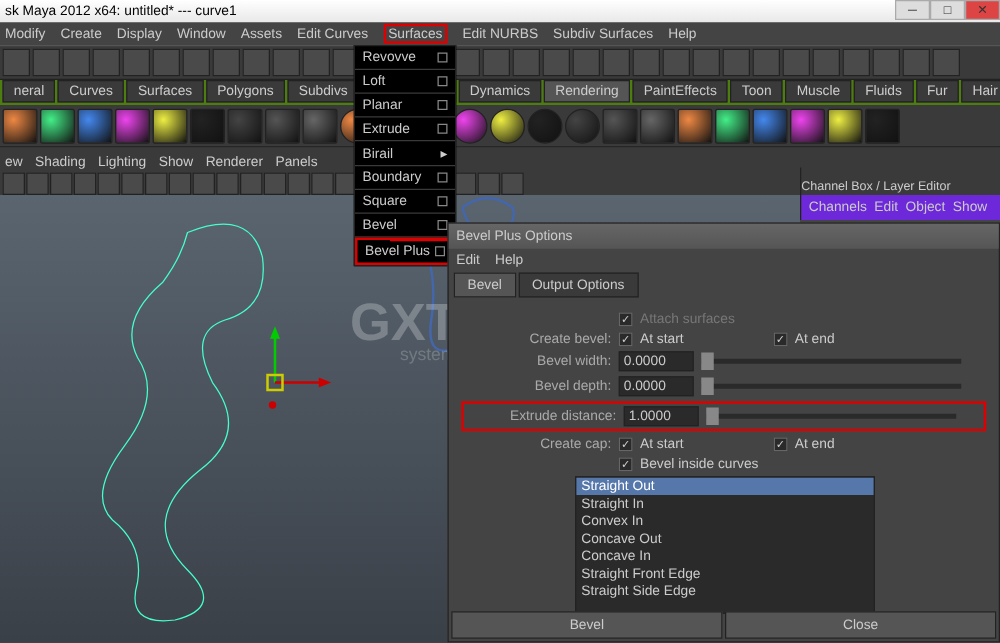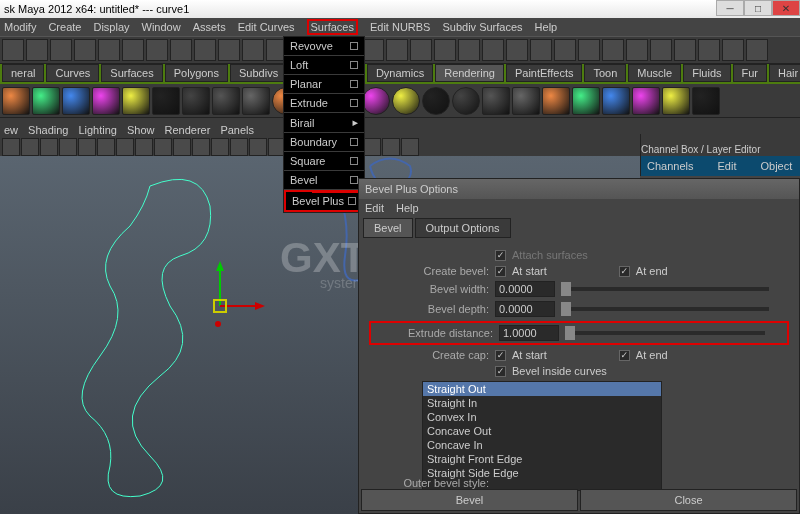--- a/index.html
+++ b/index.html
@@ -20,39 +20,39 @@
 .shelf{background:#3a3a3a;height:34px;border-bottom:1px solid #222;display:flex;align-items:center;padding:2px;gap:2px}
 .shelficon{width:28px;height:28px;background:#333;border:1px solid #222;border-radius:2px}
 .sphere{border-radius:50%}
 .panelbar{background:#3a3a3a;height:18px;display:flex;align-items:flex-end;gap:10px;padding-left:4px}
 .paneltools{background:#3a3a3a;height:22px;border-bottom:1px solid #222;display:flex;align-items:center;padding:2px;gap:1px}
 .ptbtn{width:18px;height:18px;background:#4a4a4a;border:1px solid #222}
 .viewport{position:absolute;left:0;top:156px;width:640px;height:358px;background:linear-gradient(#5a6570,#3a4048)}
 .viewport svg{position:absolute;left:0;top:0}
 .sidebar{position:absolute;right:0;top:134px;width:160px;height:30px;background:#3a3a3a;display:flex;align-items:center;justify-content:flex-start;gap:4px;border-left:1px solid #222}
 .sideheader{font-size:10px}
-.channelbar{position:absolute;right:0;top:156px;width:160px;height:20px;background:#0c4a6e;display:flex;align-items:center;gap:24px;padding-left:6px;border-left:1px solid #222}
+.channelbar{position:absolute;right:0;top:156px;width:160px;height:20px;background:#6d28d9;display:flex;align-items:center;gap:6px;padding-left:6px;border-left:1px solid #222}
 .dropdown{position:absolute;left:283px;top:36px;width:82px;background:#000000;border:1px solid #222;z-index:10}
 .dropdown .ditem{padding:3px 6px;display:flex;justify-content:space-between;align-items:center;border-bottom:1px solid #3a3a3a}
 .dropdown .ditem.hl{border:2px solid #d00}
 .optbox{width:8px;height:8px;border:1px solid #888}
 .dialog{position:absolute;left:358px;top:178px;width:442px;height:336px;background:#444;border:1px solid #222;z-index:20}
 .dlgtitle{background:linear-gradient(#666,#555);height:20px;display:flex;align-items:center;padding-left:6px}
 .dlgmenu{height:18px;display:flex;align-items:center;gap:12px;padding-left:6px}
 .dlgtabs{height:22px;display:flex;align-items:center;padding-left:4px;gap:2px}
 .dlgtab{padding:3px 10px;background:#3a3a3a;border:1px solid #222}
 .dlgtab.active{background:#555}
 .dlgbody{padding:6px 10px;position:relative;height:248px}
 .row{display:flex;align-items:center;margin:4px 0;gap:6px}
 .row .lbl{width:120px;text-align:right;color:#aaa}
 .row input[type=text]{width:60px;background:#2a2a2a;border:1px solid #222;color:#ccc;padding:1px 3px}
 .chk{width:11px;height:11px;background:#2a2a2a;border:1px solid #666;display:inline-flex;align-items:center;justify-content:center;font-size:9px;color:#ccc}
 .slider{flex:1;height:4px;background:#2a2a2a;position:relative;margin-right:20px}
 .thumb{position:absolute;width:10px;height:14px;background:#888;top:-5px}
-.listbox{width:240px;height:110px;background:#2a2a2a;border:1px solid #222;overflow:hidden;margin-left:53px}
+.listbox{width:240px;height:110px;background:#2a2a2a;border:1px solid #222;overflow:hidden;margin-left:91px}
 .listbox div{padding:1px 4px}
 .listbox div.sel{background:#5577aa;color:#fff}
 .dlgbtns{position:absolute;bottom:0;left:0;right:0;height:26px;display:flex;gap:2px;padding:2px}
 .dlgbtn{flex:1;background:#555;border:1px solid #222;display:flex;align-items:center;justify-content:center;cursor:pointer}
 .dlgbtn.hl{border:2px solid #d00}
 .redline{position:absolute;border-top:1px solid #d00;z-index:15}
 .hlbox{border:2px solid #d00}
 .watermark{position:absolute;left:280px;top:230px;font-size:42px;color:rgba(255,255,255,0.25);font-weight:bold;z-index:5;pointer-events:none}
 .watermark2{position:absolute;left:320px;top:275px;font-size:14px;color:rgba(255,255,255,0.2);z-index:5;pointer-events:none}
 </style>
@@ -325,21 +325,18 @@
     </div>
     <div class="listbox" id="stylelist">
         <div class="sel">Straight Out</div>
         <div>Straight In</div>
         <div>Convex In</div>
         <div>Concave Out</div>
         <div>Concave In</div>
         <div>Straight Front Edge</div>
         <div>Straight Side Edge</div>
       </div>
-    <div class="row" style="margin-top:-14px">
-      <span class="lbl">Outer bevel style:</span>
-    </div>
   </div>
   <div class="dlgbtns">
     <div class="dlgbtn">Bevel</div>
     <div class="dlgbtn">Close</div>
   </div>
 </div>
 
 </body></html>

